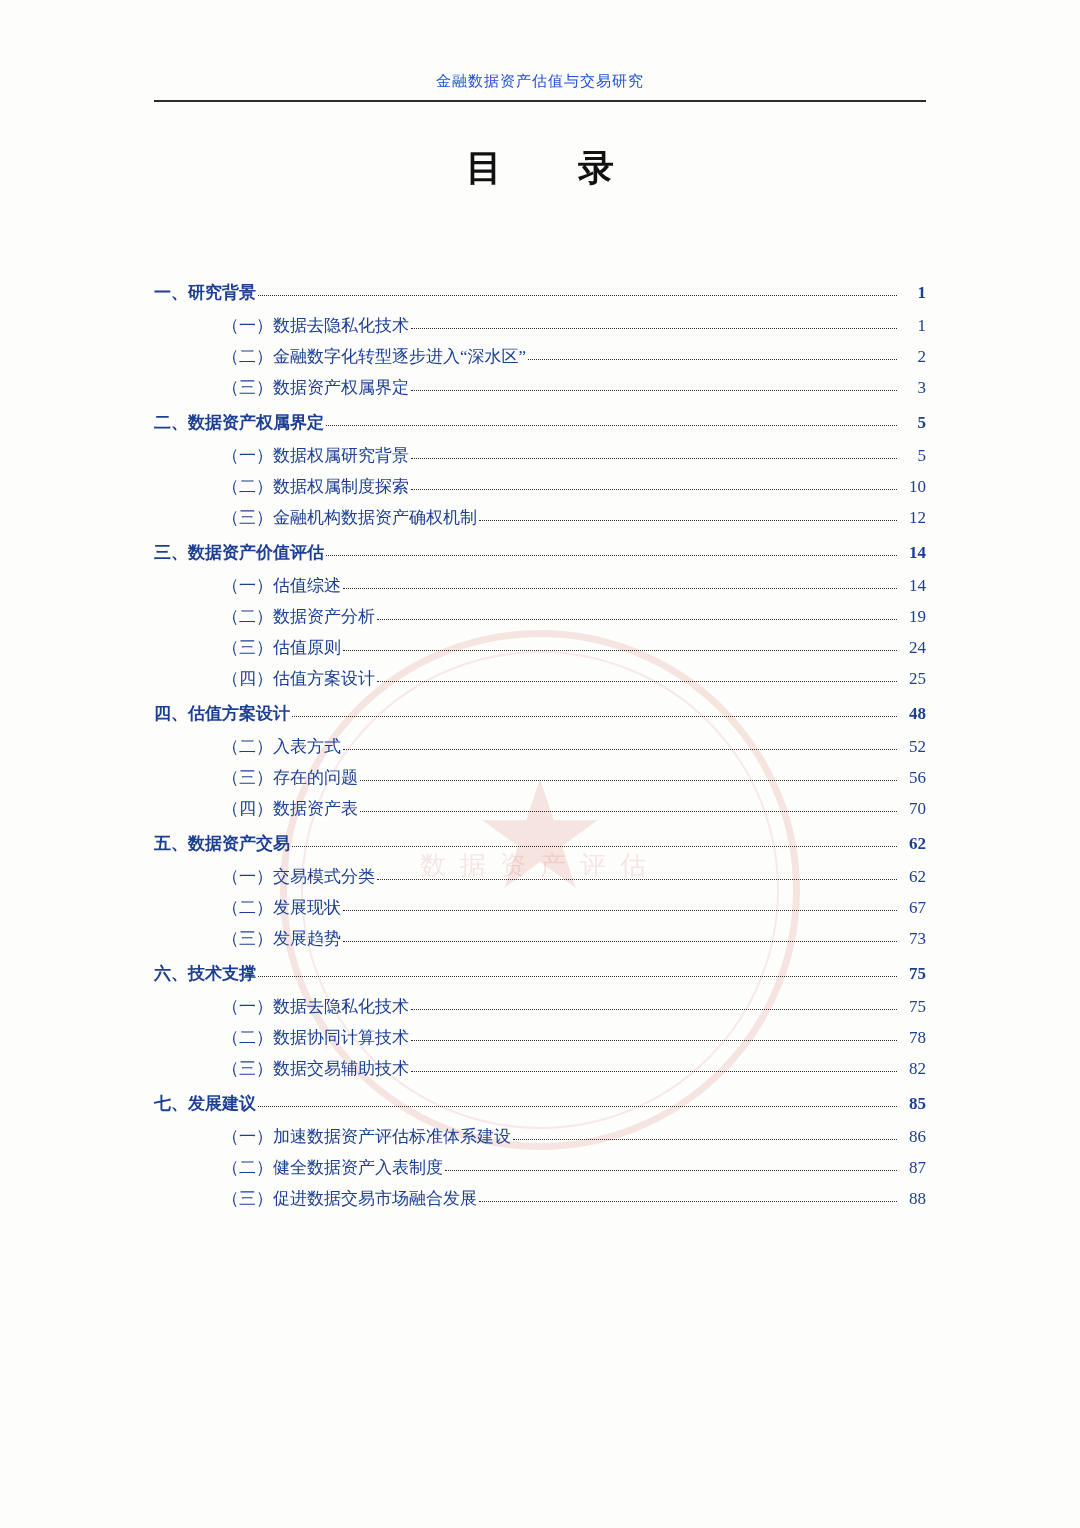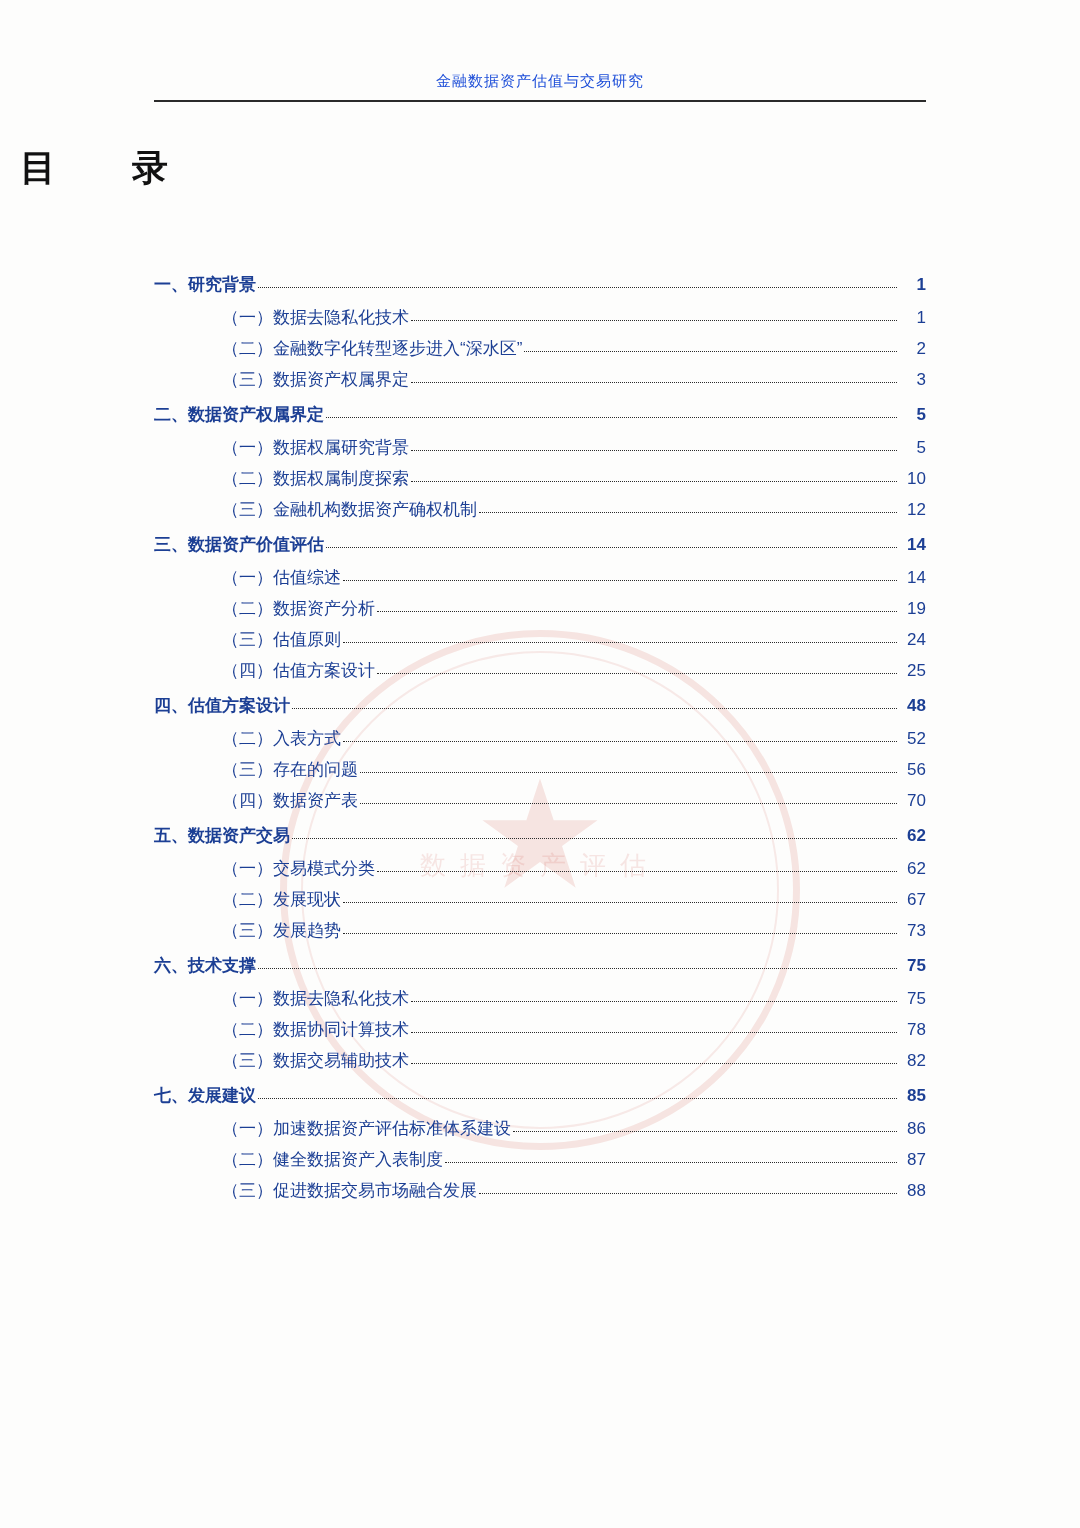--- a/index.html
+++ b/index.html
@@ -76,32 +76,34 @@
     padding-top: 72px;
     letter-spacing: 1px;
   }
   .header-rule {
     width: 772px;
     margin: 9px auto 0 auto;
     border-bottom: 2px solid #2b2b2b;
   }
 
   .toc-title {
+    text-align: center;
     font-size: 36px;
     font-weight: bold;
     color: #111;
     margin-top: 42px;
     letter-spacing: 20px;
     text-indent: 20px;
   }
 
   .toc {
     width: 772px;
-    margin: 0 auto;
+    margin: 8px auto;
     padding-top: 72px;
+    font-family: Liberation Serif, serif;
   }
 
   .toc-row {
     display: flex;
     align-items: baseline;
     font-size: 17px;
     line-height: 1;
     margin-bottom: 0;
     padding: 7px 0;
     color: #1c3f94;

